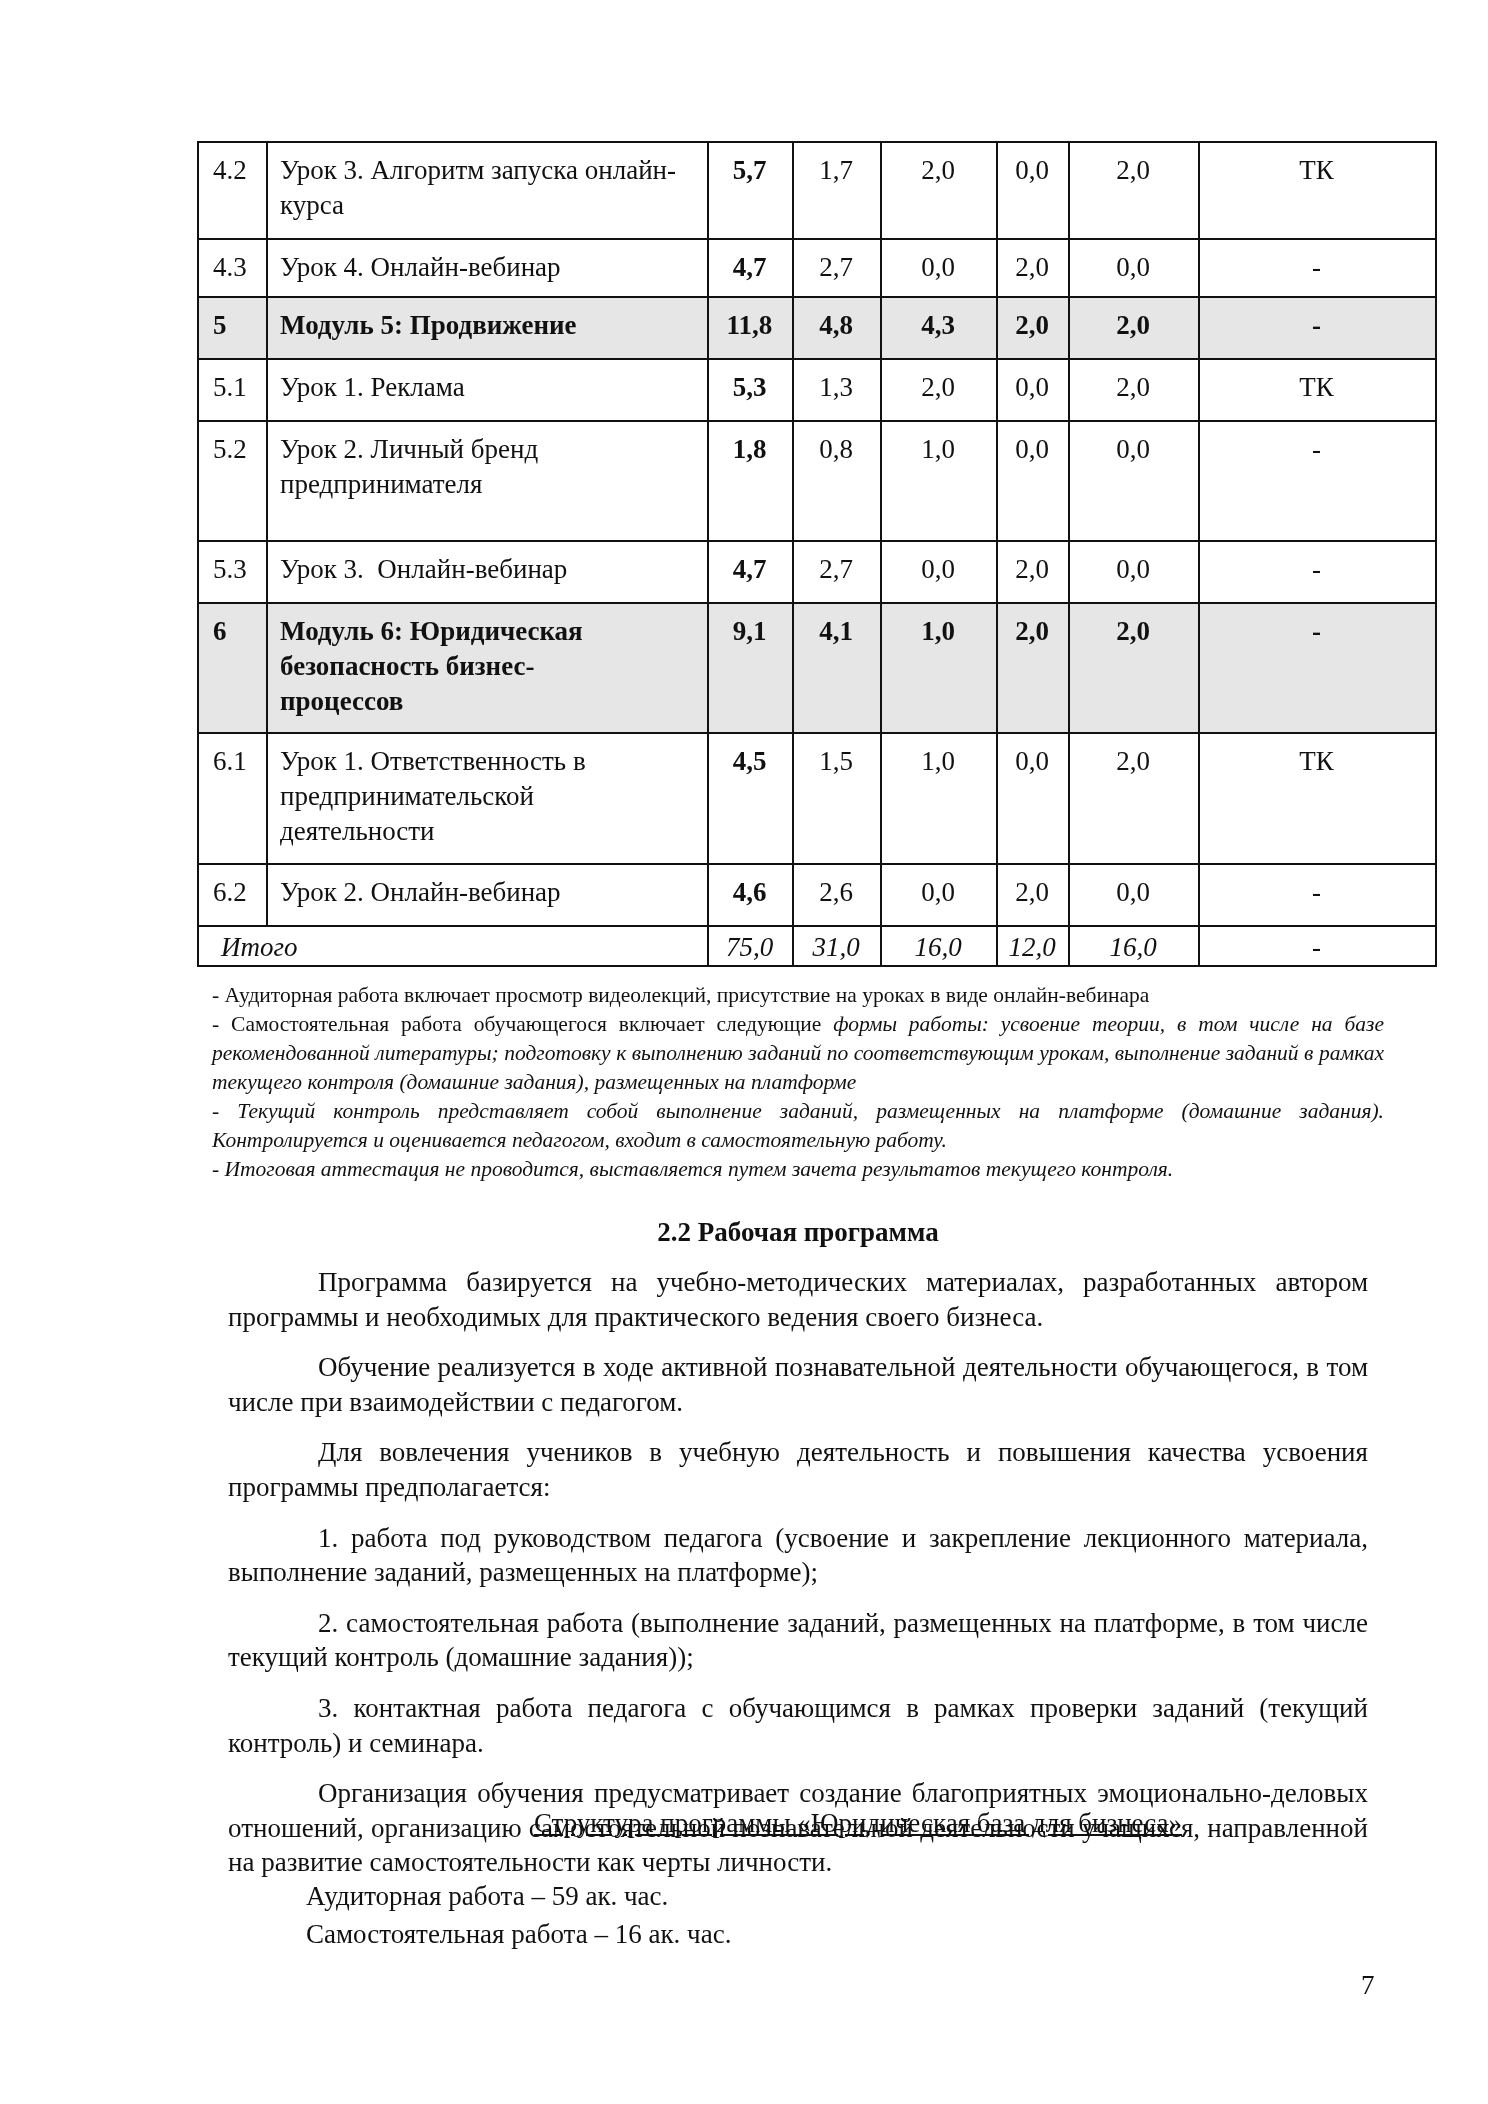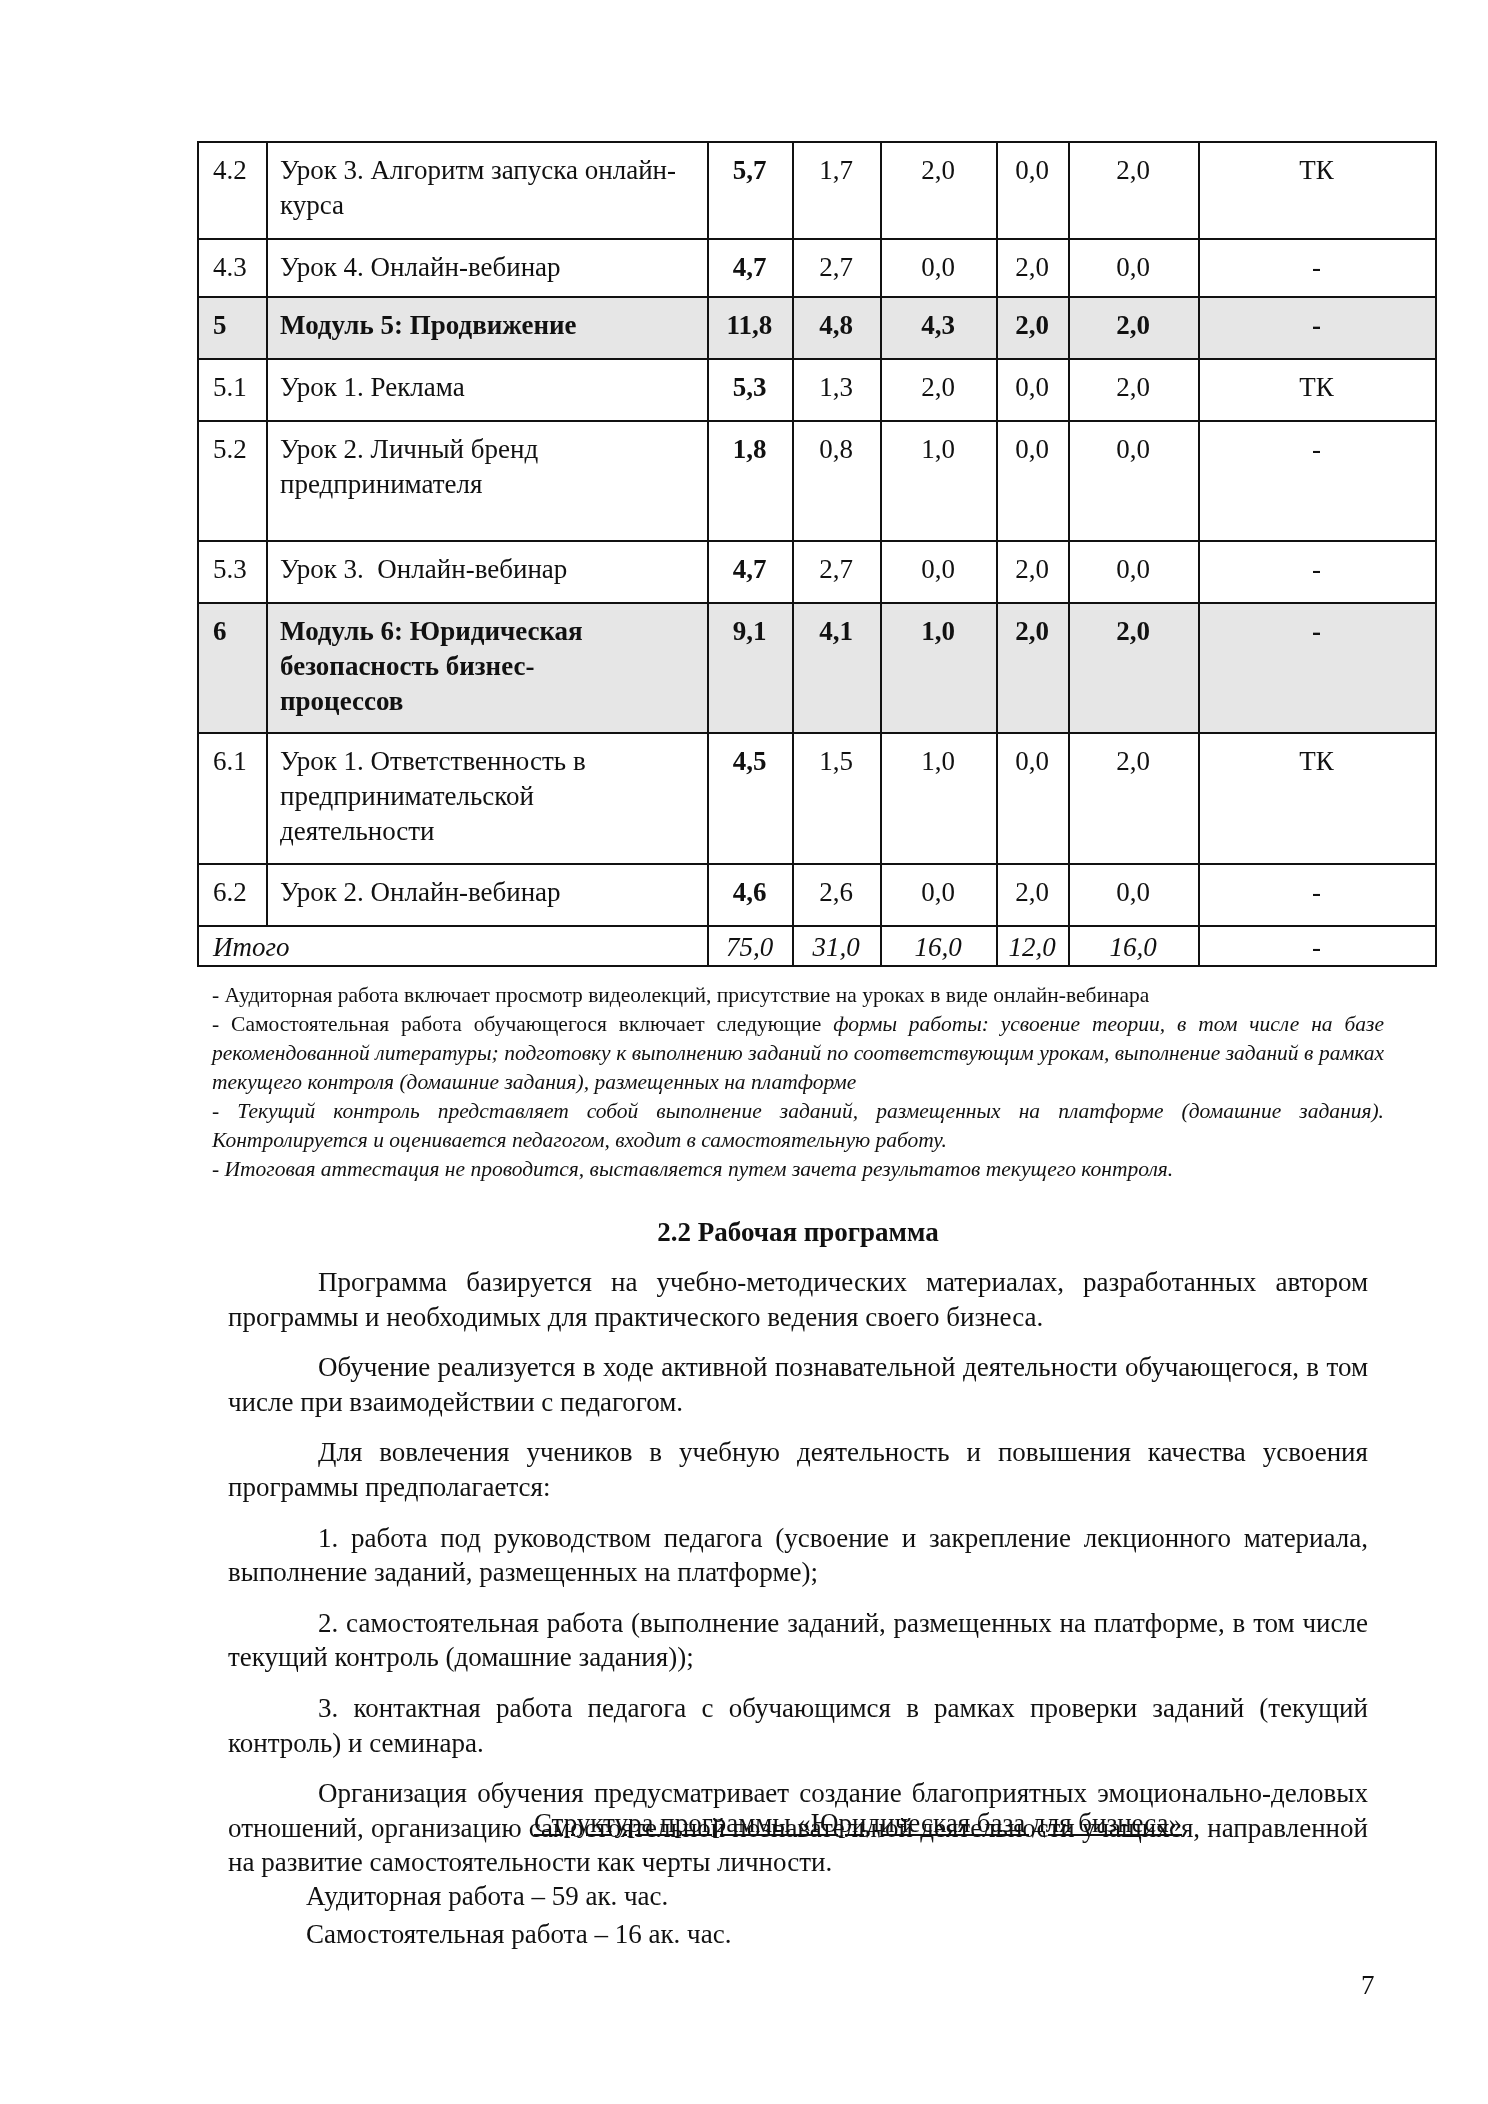--- a/index.html
+++ b/index.html
@@ -20,21 +20,21 @@
   table.plan td {
     border: 2px solid #111;
     padding: 10px 10px 8px 12px;
     vertical-align: top;
   }
   table.plan td.num { text-align: center; padding-left: 4px; padding-right: 6px; }
   table.plan td.idx { padding-left: 14px; padding-right: 4px; }
   table.plan tr.module td { background: #e6e6e6; font-weight: bold; }
   table.plan td.total-strong { font-weight: bold; }
   table.plan tr.total td { font-style: italic; padding-top: 2px; padding-bottom: 0; line-height: 36px; }
-  table.plan tr.total td.label { padding-left: 14px; font-style: italic; }
+  table.plan tr.total td.label { padding-left: 22px; font-style: italic; }
 
   .notes {
     position: absolute; left: 212px; top: 981px; width: 1172px;
     font-size: 21.5px; line-height: 29px; text-align: justify;
   }
   .notes p { margin: 0; }
   .notes .it { font-style: italic; }
 
   .section-title {
     position: absolute; left: 212px; top: 1215px; width: 1172px;

